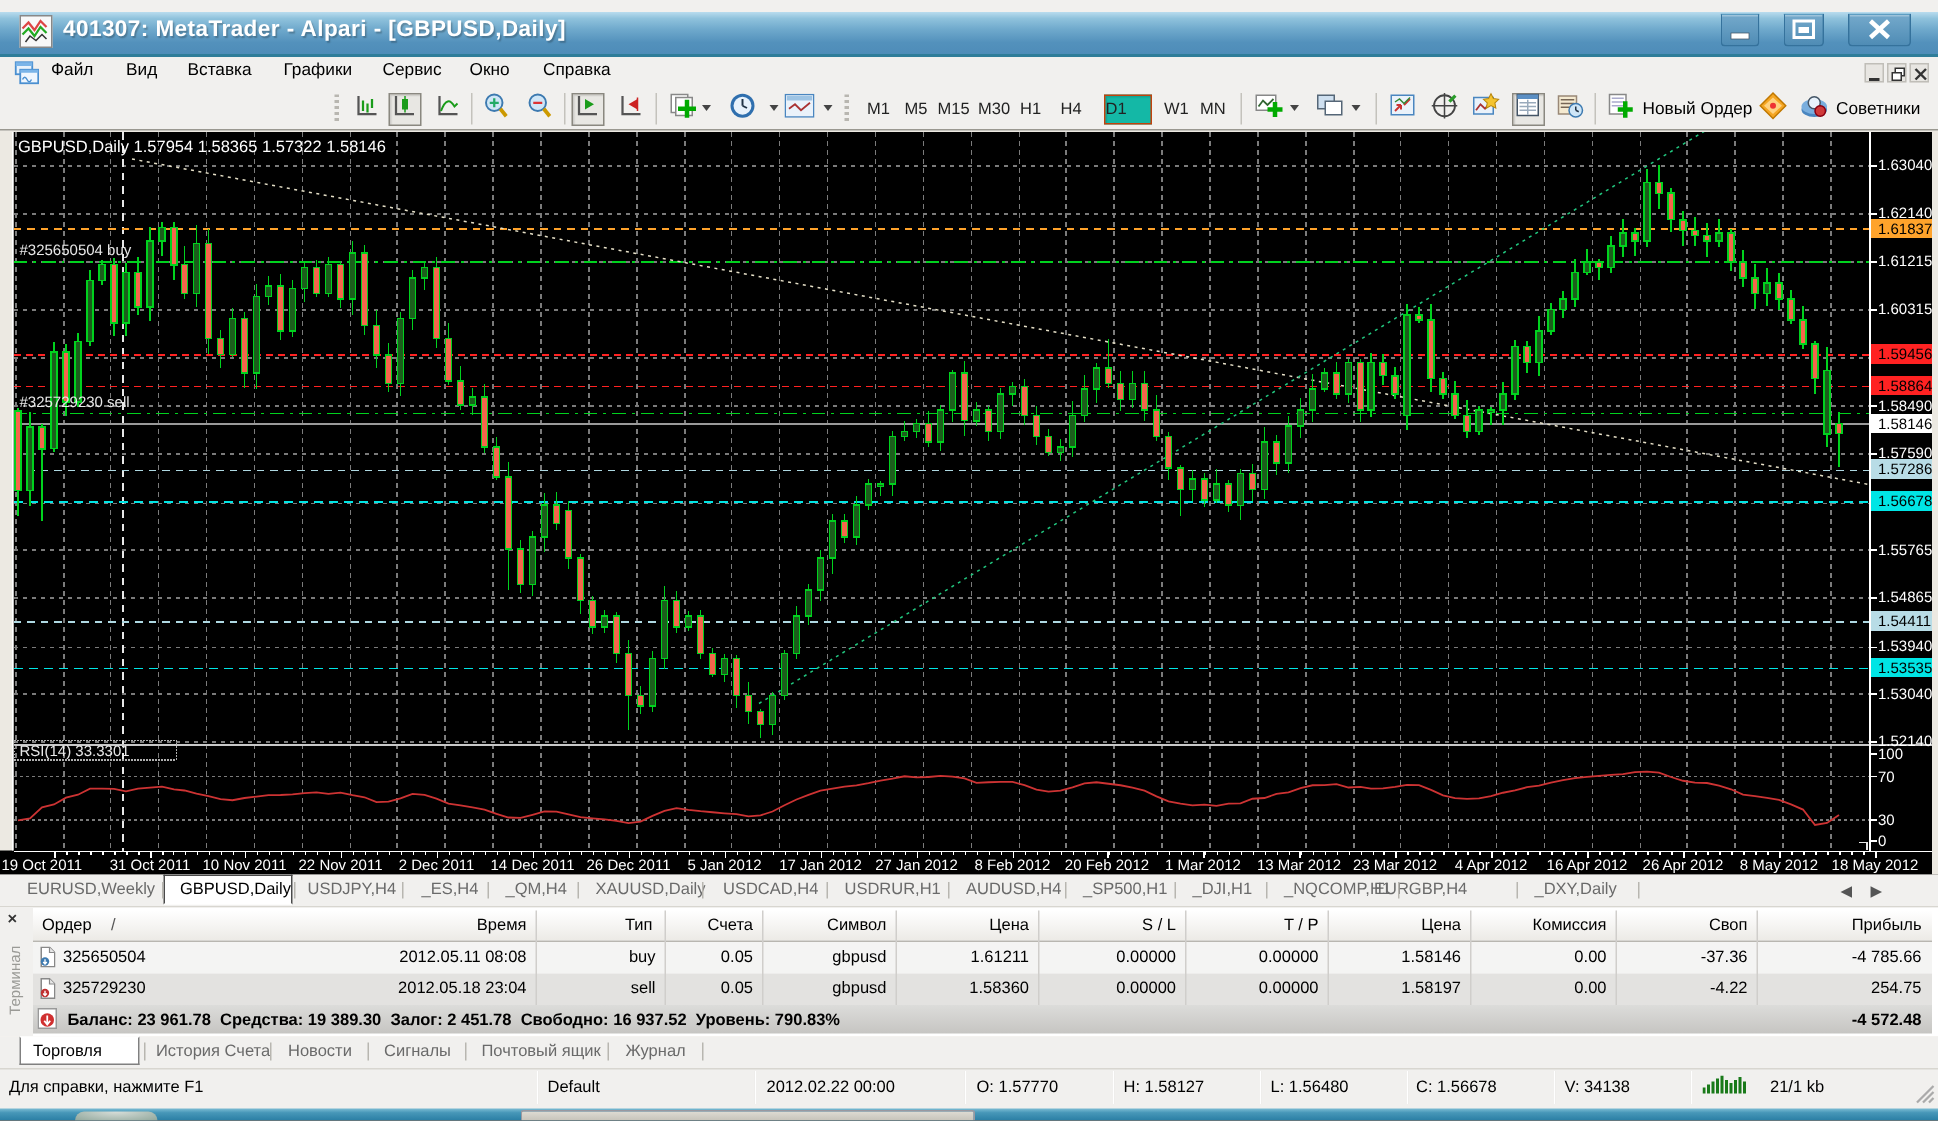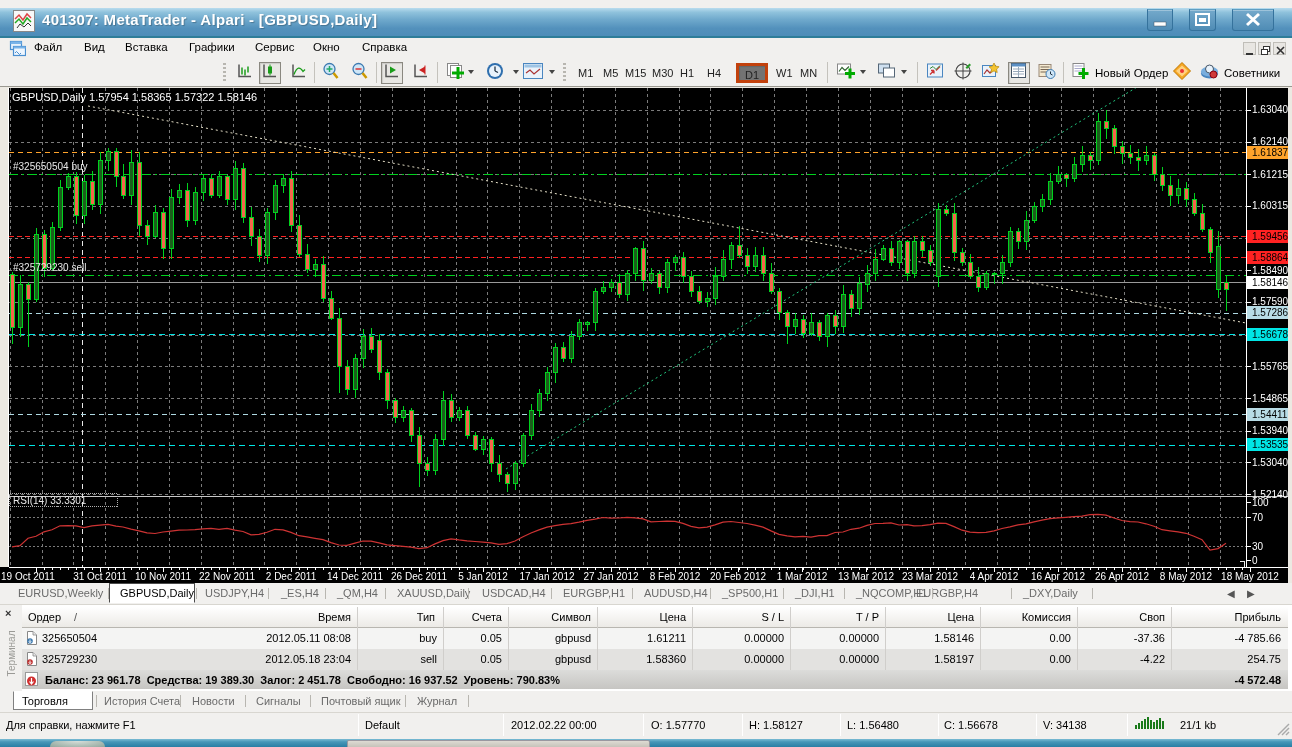--- a/index.html
+++ b/index.html
@@ -134,21 +134,21 @@
       </svg></div>
   </div>
 <div class="abs" style="left:549px;top:70px;width:0;height:0;border:3.5px solid transparent;border-top:4px solid #444"></div>
 <div class="abs" style="left:563px;top:63px;width:3px;height:19px;background:repeating-linear-gradient(180deg,#b8b6b0 0,#b8b6b0 2px,#f1f0ee 2px,#f1f0ee 4px)"></div>
 <div class="abs" style="left:578px;top:67px;font-size:11px;color:#222">M1</div>
 <div class="abs" style="left:603px;top:67px;font-size:11px;color:#222">M5</div>
 <div class="abs" style="left:625px;top:67px;font-size:11px;color:#222">M15</div>
 <div class="abs" style="left:652px;top:67px;font-size:11px;color:#222">M30</div>
 <div class="abs" style="left:680px;top:67px;font-size:11px;color:#222">H1</div>
 <div class="abs" style="left:707px;top:67px;font-size:11px;color:#222">H4</div>
-<div class="abs" style="left:736px;top:63px;width:32px;height:20px;border:3px solid #c2410c;background:#737373;box-shadow:inset 1px 1px 1px rgba(0,0,0,0.12);text-align:center;font-size:11px;color:#222;line-height:19px">D1</div>
+<div class="abs" style="left:736px;top:63px;width:32px;height:20px;border:1px solid #c2410c;background:#14b8a6;box-shadow:inset 1px 1px 1px rgba(0,0,0,0.12);text-align:left;font-size:11px;color:#222;line-height:19px">D1</div>
 <div class="abs" style="left:776px;top:67px;font-size:11px;color:#222">W1</div>
 <div class="abs" style="left:800px;top:67px;font-size:11px;color:#222">MN</div>
 <div class="abs" style="left:827px;top:62px;width:1px;height:21px;background:#c4c2bc"></div>
 <div class="abs" style="left:835px;top:62px;width:22px;height:22px;">
     <div style="position:absolute;left:50%;top:50%;transform:translate(-50%,-50%)"><svg width="20" height="17">
         <rect x="1.5" y="1.5" width="13" height="10" fill="#fff" stroke="#888"></rect>
         <polyline points="3,9 6,5 9,8 13,4" fill="none" stroke="#363" stroke-width="1.2"></polyline>
         <g stroke="#0a0" stroke-width="3">
           <line x1="14" y1="6" x2="14" y2="16"></line>
           <line x1="9" y1="11" x2="19" y2="11"></line>
@@ -884,21 +884,21 @@
 <div class="abs" style="left:1288px;top:88px;width:4px;height:495px;background:#ece9e2;z-index:3"></div>
 <div class="abs" style="left:0;top:583px;width:1292px;height:22px;background:#f1f0ee;border-bottom:1px solid #d8d6d0"></div>
 <div class="abs" style="left:109px;top:583px;width:86px;height:20px;background:#fff;border:1px solid #4a4a4a;border-bottom:1px solid #fff"></div>
 <div class="abs" style="left:18px;top:587px;font-size:11px;color:#6a6a6a">EURUSD,Weekly</div>
 <div class="abs" style="left:120px;top:587px;font-size:11px;color:#000">GBPUSD,Daily</div>
 <div class="abs" style="left:205px;top:587px;font-size:11px;color:#6a6a6a">USDJPY,H4</div>
 <div class="abs" style="left:281px;top:587px;font-size:11px;color:#6a6a6a">_ES,H4</div>
 <div class="abs" style="left:337px;top:587px;font-size:11px;color:#6a6a6a">_QM,H4</div>
 <div class="abs" style="left:397px;top:587px;font-size:11px;color:#6a6a6a">XAUUSD,Daily</div>
 <div class="abs" style="left:482px;top:587px;font-size:11px;color:#6a6a6a">USDCAD,H4</div>
-<div class="abs" style="left:563px;top:587px;font-size:11px;color:#6a6a6a">EURGBP,H1</div>
+<div class="abs" style="left:563px;top:587px;font-size:11px;color:#6a6a6a">USDRUR,H1</div>
 <div class="abs" style="left:644px;top:587px;font-size:11px;color:#6a6a6a">AUDUSD,H4</div>
 <div class="abs" style="left:722px;top:587px;font-size:11px;color:#6a6a6a">_SP500,H1</div>
 <div class="abs" style="left:795px;top:587px;font-size:11px;color:#6a6a6a">_DJI,H1</div>
 <div class="abs" style="left:856px;top:587px;font-size:11px;color:#6a6a6a">_NQCOMP,H1</div>
 <div class="abs" style="left:916px;top:587px;font-size:11px;color:#6a6a6a">EURGBP,H4</div>
 <div class="abs" style="left:1023px;top:587px;font-size:11px;color:#6a6a6a">_DXY,Daily</div>
 <div class="abs" style="left:108px;top:588px;width:1px;height:11px;background:#b8b6b0"></div>
 <div class="abs" style="left:196px;top:588px;width:1px;height:11px;background:#b8b6b0"></div>
 <div class="abs" style="left:268px;top:588px;width:1px;height:11px;background:#b8b6b0"></div>
 <div class="abs" style="left:325px;top:588px;width:1px;height:11px;background:#b8b6b0"></div>

